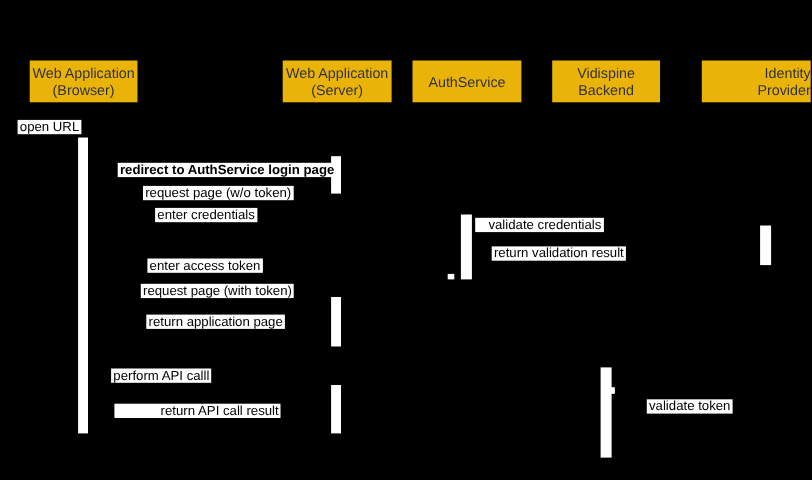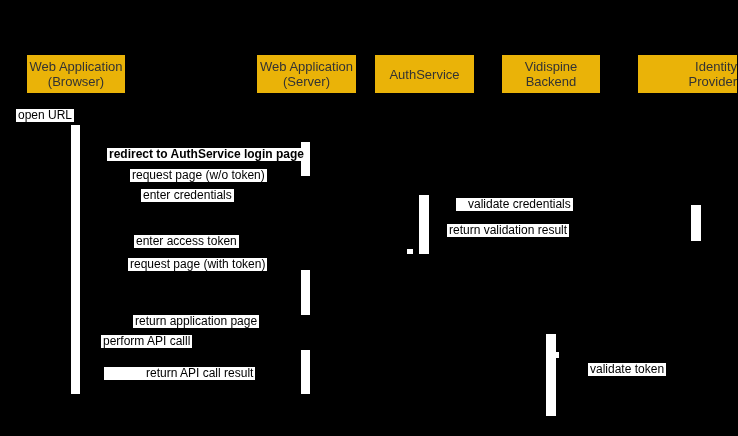--- a/index.html
+++ b/index.html
@@ -77,25 +77,25 @@
   <div class="act" style="left:301px; top:270px; width:9px;  height:45px;"></div>
   <div class="act" style="left:301px; top:350px; width:9px;  height:44px;"></div>
   <div class="act" style="left:419px; top:195px; width:10px; height:59px;"></div>
   <div class="act" style="left:691px; top:205px; width:10px; height:36px;"></div>
   <div class="act" style="left:546px; top:334px; width:10px; height:82px;"></div>
 
   <div class="msg" style="left:16px;  top:109px;">open URL</div>
   <div class="msg" style="left:130px; top:125px;margin-top:44px;">request page (w/o token)</div>
   <div class="msg" style="left:107px; top:148px;font-weight:bold;">redirect to AuthService login page</div>
   <div class="msg" style="left:141px; top:189px;">enter credentials</div>
-  <div class="msg" style="left:456px; top:198px;padding-left:12px;">validate credentials</div>
+  <div class="msg" style="left:432px; top:198px;padding-left:12px;">validate credentials</div>
   <div class="msg" style="left:447px; top:224px;">return validation result</div>
   <div class="msg" style="left:134px; top:235px;">enter access token</div>
   <div class="msg" style="left:128px; top:258px;">request page (with token)</div>
-  <div class="msg" style="left:133px; top:286px;margin-top:29px;">return application page</div>
+  <div class="msg" style="left:133px; top:286px;">return application page</div>
   <div class="msg" style="left:101px; top:335px;">perform API calll</div>
   <div class="msg" style="left:588px; top:363px;">validate token</div>
   <div class="msg" style="left:104px; top:367px;padding-left:42px;">return API call result</div>
 
   <div class="speck" style="left:407px; top:249px; width:6px; height:5px;"></div>
   <div class="speck" style="left:555px; top:352px; width:4px; height:6px;"></div>
 
 </div>
 
 </body></html>

